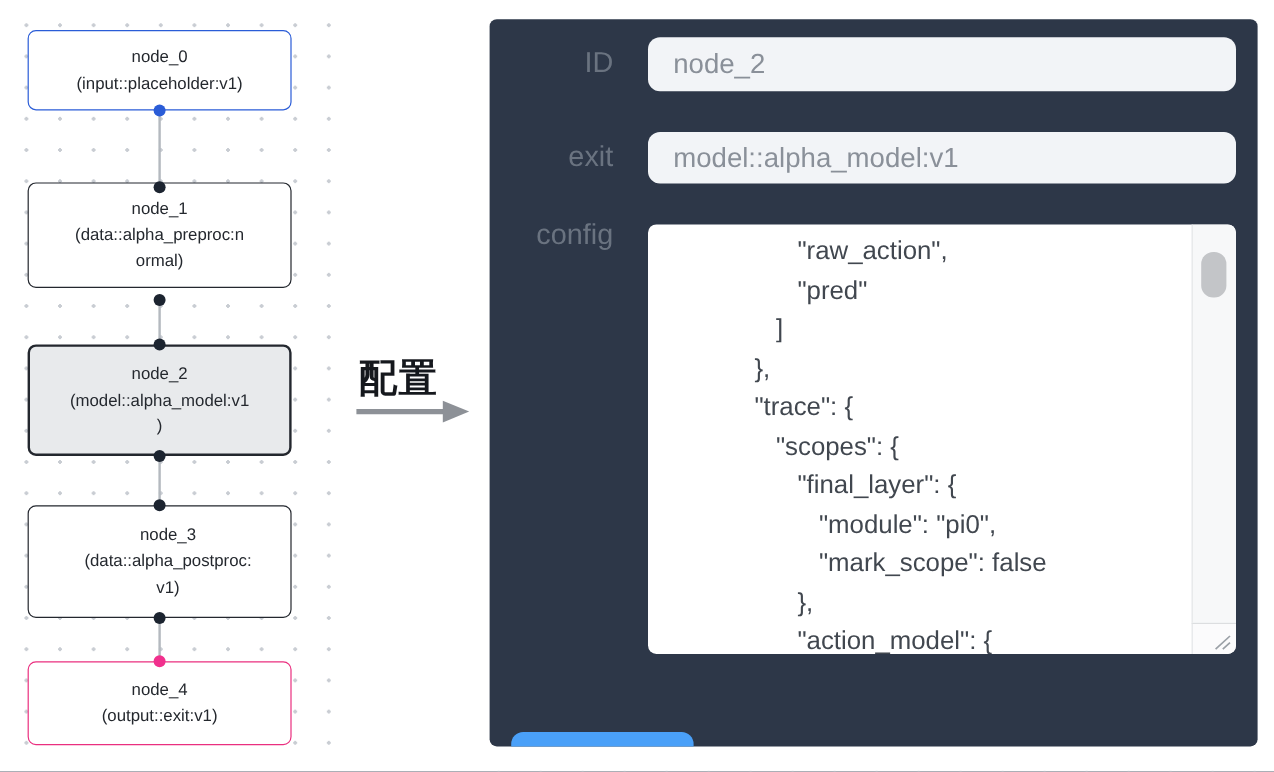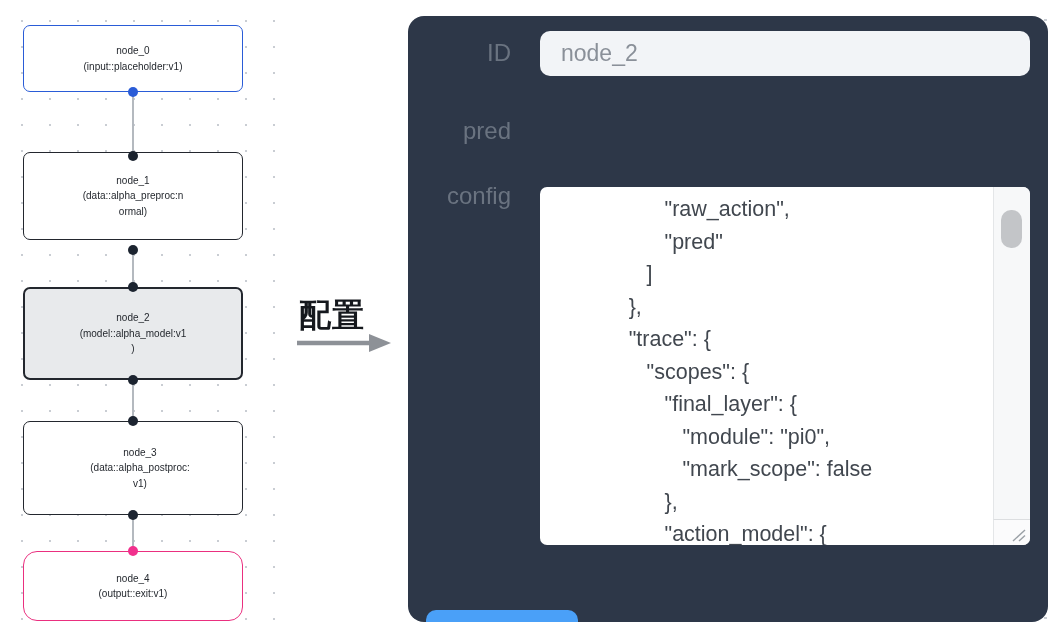--- a/index.html
+++ b/index.html
@@ -15,26 +15,26 @@
   }
   .dots-left{left:0;width:276px;background-size:28px 26px;background-position:8px 8px;}
   .dots-right{left:392px;width:670px;background-size:35px 26px;background-position:6px 7px;}
 
   
   .node{
     position:absolute;left:23px;width:220px;box-sizing:border-box;
     background:#ffffff;border:1.7px solid #23272e;border-radius:7px;
     display:flex;align-items:center;justify-content:center;text-align:center;
   }
-  .node-label{font-size:10px;line-height:1.55;color:#24282e;white-space:pre-line;}
+  .node-label{font-size:14px;line-height:1.55;color:#24282e;white-space:pre-line;}
   .n0{top:25px;height:67px;border-color:#2a5cd7;}
   .n1{top:152px;height:88px;}
   .n2{top:287px;height:93px;background:#e8eaec;border-width:2.2px;}
   .n3{top:421px;height:94px;padding-left:14px;}
-  .n4{top:551px;height:70px;border-color:#ea2f7f;border-radius:14px;}
+  .n4{top:551px;height:70px;border-color:#ea2f7f;}
 
   
   .edge{position:absolute;left:132px;width:1.8px;background:#b4b9bf;}
   .e0{top:92px;height:64px;}
   .e1{top:250px;height:37px;}
   .e2{top:380px;height:41px;}
   .e3{top:515px;height:36px;}
   .handle{position:absolute;left:128px;width:10px;height:10px;border-radius:50%;background:#1c2430;}
   .h-blue{background:#2a5cd7;}
   .h-pink{background:#f1308d;}
@@ -42,21 +42,21 @@
   
   .anno-label{
     position:absolute;left:299px;top:294px;
     font-size:32px;font-weight:600;color:#15181d;letter-spacing:1px;
   }
   .anno-arrow{position:absolute;left:295px;top:332px;}
 
   
   .panel{
     position:absolute;left:408px;top:16px;width:640px;height:606px;
-    background:#2d3748;border-radius:16px;overflow:hidden;
+    background:#2d3748;border-radius:6px;overflow:hidden;
   }
   .p-label{
     position:absolute;left:19px;width:84px;text-align:right;
     font-size:24px;color:#6a7380;
   }
   .lbl-id{top:23px;}
   .lbl-type{top:101px;}
   .lbl-config{top:166px;}
   .p-input{
     position:absolute;left:132px;width:490px;box-sizing:border-box;
@@ -148,21 +148,22 @@
 <div class="anno-label">配置</div>
 <svg class="anno-arrow" width="98" height="22" viewBox="0 0 98 22">
   <line x1="2" y1="11" x2="76" y2="11" stroke="#8d9197" stroke-width="4.5"></line>
   <polygon points="74,2 96,11 74,20" fill="#8d9197"></polygon>
 </svg>
 
 <div class="panel">
   <div class="p-label lbl-id">ID</div>
   <input class="p-input in-id" type="text" value="node_2" style="">
 
-  <div class="p-label lbl-type">pred</div>
+  <div class="p-label lbl-type">exit</div>
+  <input class="p-input in-type" type="text" value="model::alpha_model:v1" style="">
 
   <div class="p-label lbl-config">config</div>
   <div class="config-box">
     <pre class="config-text">                  "raw_action",
                   "pred"
                ]
             },
             "trace": {
                "scopes": {
                   "final_layer": {

